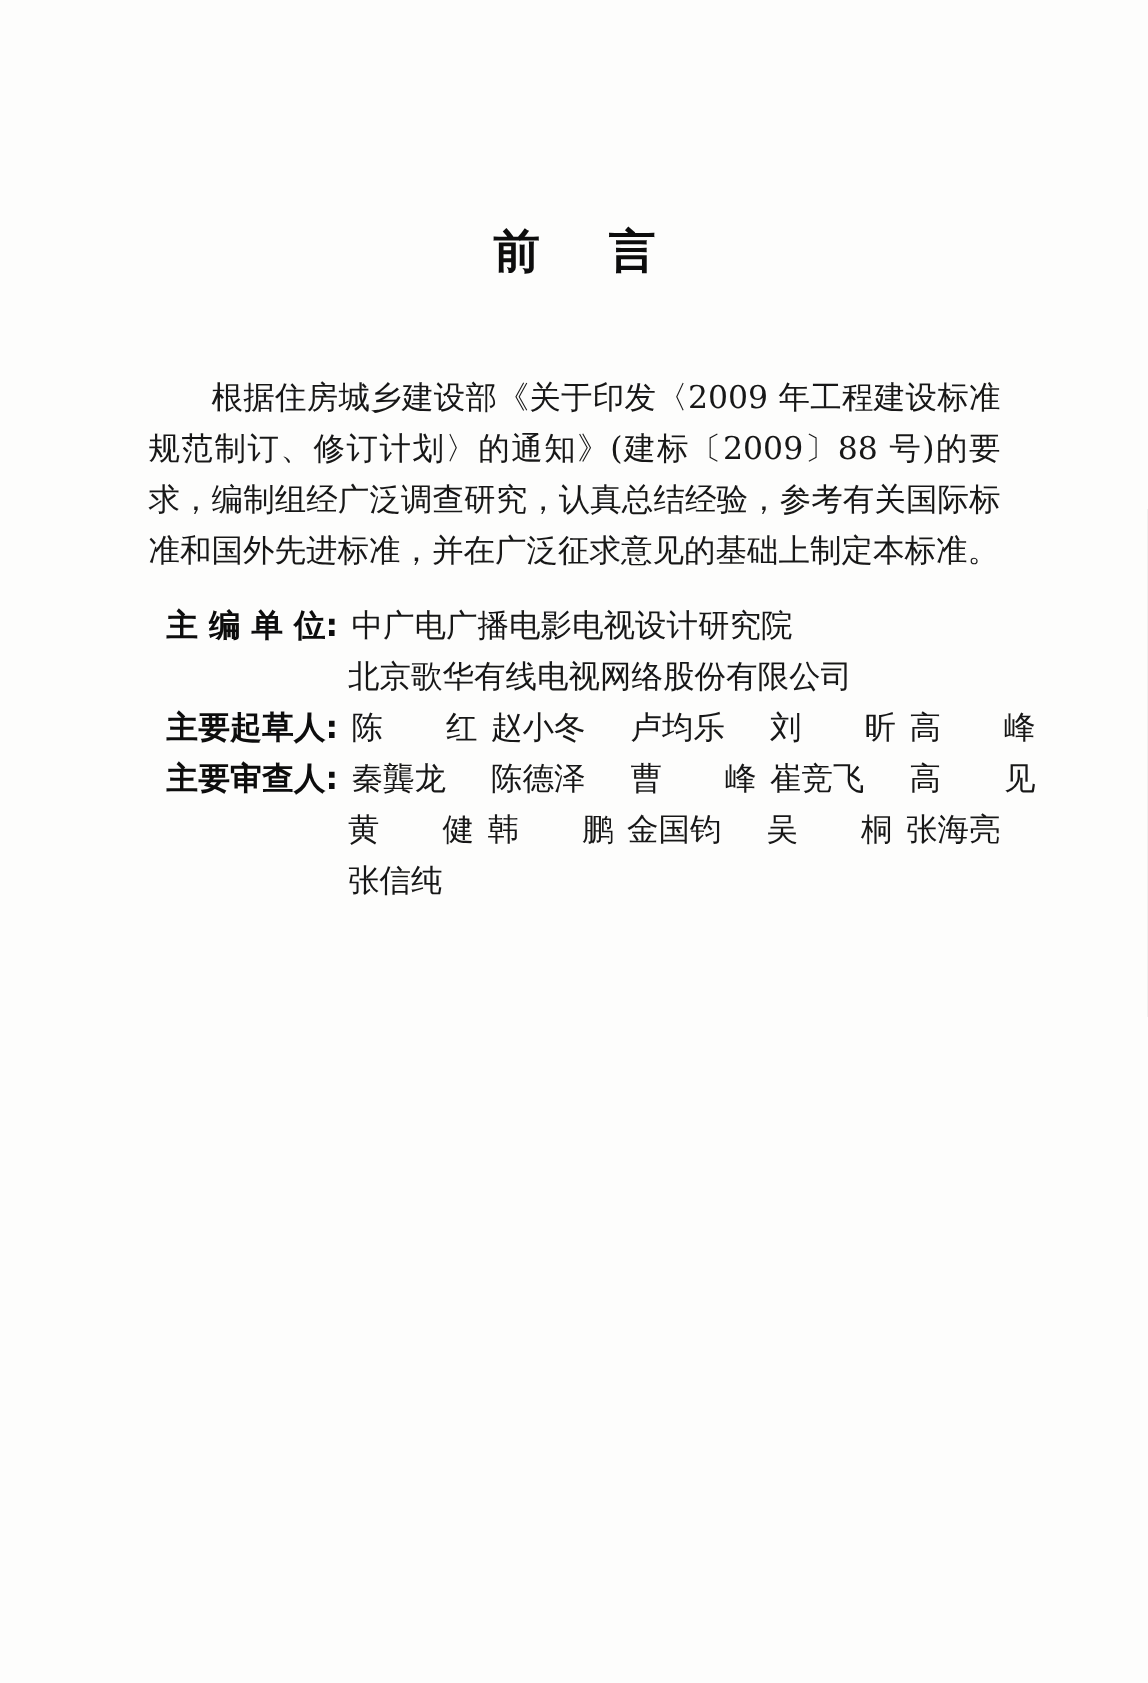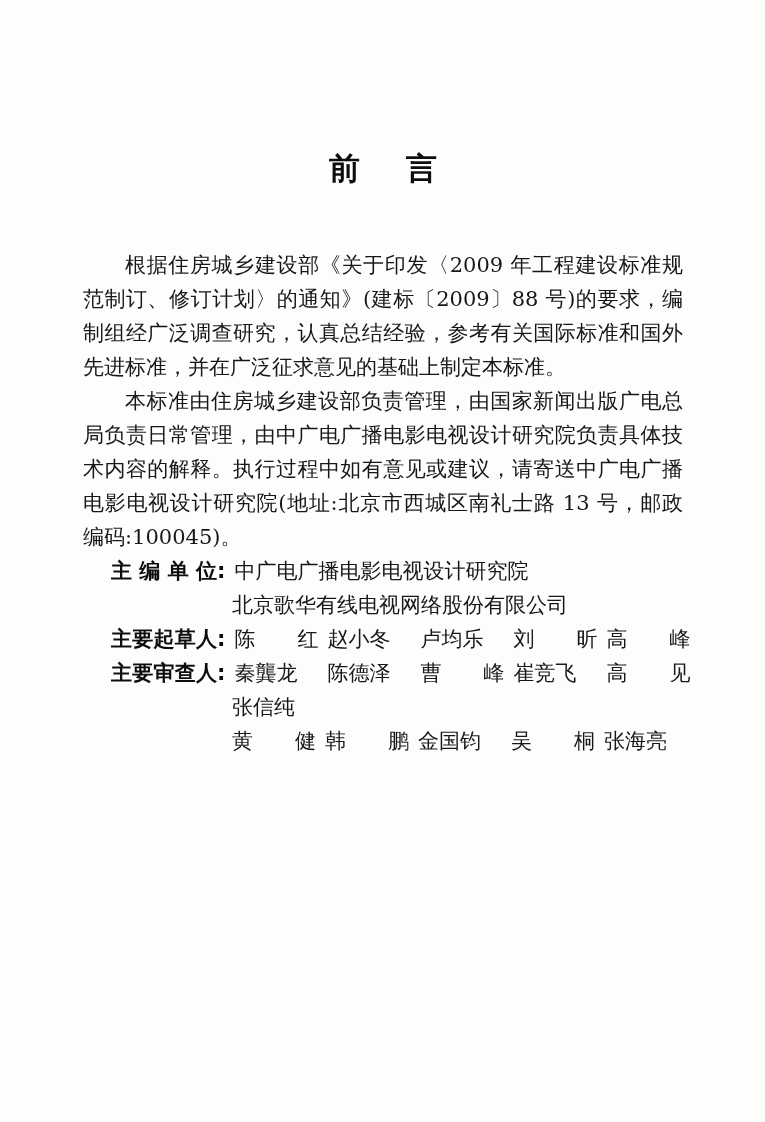--- a/index.html
+++ b/index.html
@@ -27,21 +27,21 @@
     color:#0d0d0d;
   }
   .body-text {
     margin-top:60px;
     font-family:"DejaVu Serif","Liberation Serif",serif;
     font-size:21px;
     line-height:34px;
     color:#171717;
   }
   .body-text p {
-    margin:0;
+    margin:16px;
     text-indent:2em;
     text-align:justify;
   }
   .roster { margin-top:0; }
   .roster-row {
     white-space:nowrap;
     padding-left:149px; 
     line-height:34px;
   }
   .roster-row.has-label { padding-left:28px; }
@@ -75,21 +75,20 @@
   <div class="doc">
 
     <div class="title-row">
       <span>前</span>
       <span>言</span>
     </div>
 
     <div class="body-text">
       <div id="paragraphs">
           <p>根据住房城乡建设部《关于印发〈2009 年工程建设标准规范制订、修订计划〉的通知》(建标〔2009〕88 号)的要求，编制组经广泛调查研究，认真总结经验，参考有关国际标准和国外先进标准，并在广泛征求意见的基础上制定本标准。</p>
-          <p>本标准由住房城乡建设部负责管理，由国家新闻出版广电总局负责日常管理，由中广电广播电影电视设计研究院负责具体技术内容的解释。执行过程中如有意见或建议，请寄送中广电广播电影电视设计研究院(地址:北京市西城区南礼士路 13 号，邮政编码:100045)。</p>
         </div>
       <div class="roster" id="roster">
           <div class="roster-row has-label"><span class="roster-label">
               <span>主</span>
               <span>编</span>
               <span>单</span>
               <span>位</span>
             </span><span class="roster-colon">:</span><span class="org-name">中广电广播电影电视设计研究院</span></div>
           <div class="roster-row"><span class="org-name">北京歌华有线电视网络股份有限公司</span></div>
           <div class="roster-row has-label"><span class="roster-label">
@@ -99,19 +98,19 @@
               <span>草</span>
               <span>人</span>
             </span><span class="roster-colon">:</span><span class="person-name">陈　　红</span><span class="person-name">赵小冬</span><span class="person-name">卢均乐</span><span class="person-name">刘　　昕</span><span class="person-name">高　　峰</span></div>
           <div class="roster-row has-label"><span class="roster-label">
               <span>主</span>
               <span>要</span>
               <span>审</span>
               <span>查</span>
               <span>人</span>
             </span><span class="roster-colon">:</span><span class="person-name">秦龔龙</span><span class="person-name">陈德泽</span><span class="person-name">曹　　峰</span><span class="person-name">崔竞飞</span><span class="person-name">高　　见</span></div>
+          <div class="roster-row"><span class="person-name">黄　　健</span><span class="person-name">韩　　鹏</span><span class="person-name">金国钧</span><span class="person-name">吴　　桐</span><span class="person-name">张海亮</span></div>
           <div class="roster-row"><span class="person-name">张信纯</span></div>
-          <div class="roster-row"><span class="person-name">黄　　健</span><span class="person-name">韩　　鹏</span><span class="person-name">金国钧</span><span class="person-name">吴　　桐</span><span class="person-name">张海亮</span></div>
         </div>
     </div>
 
   </div>
 </div>
 
 </body></html>

